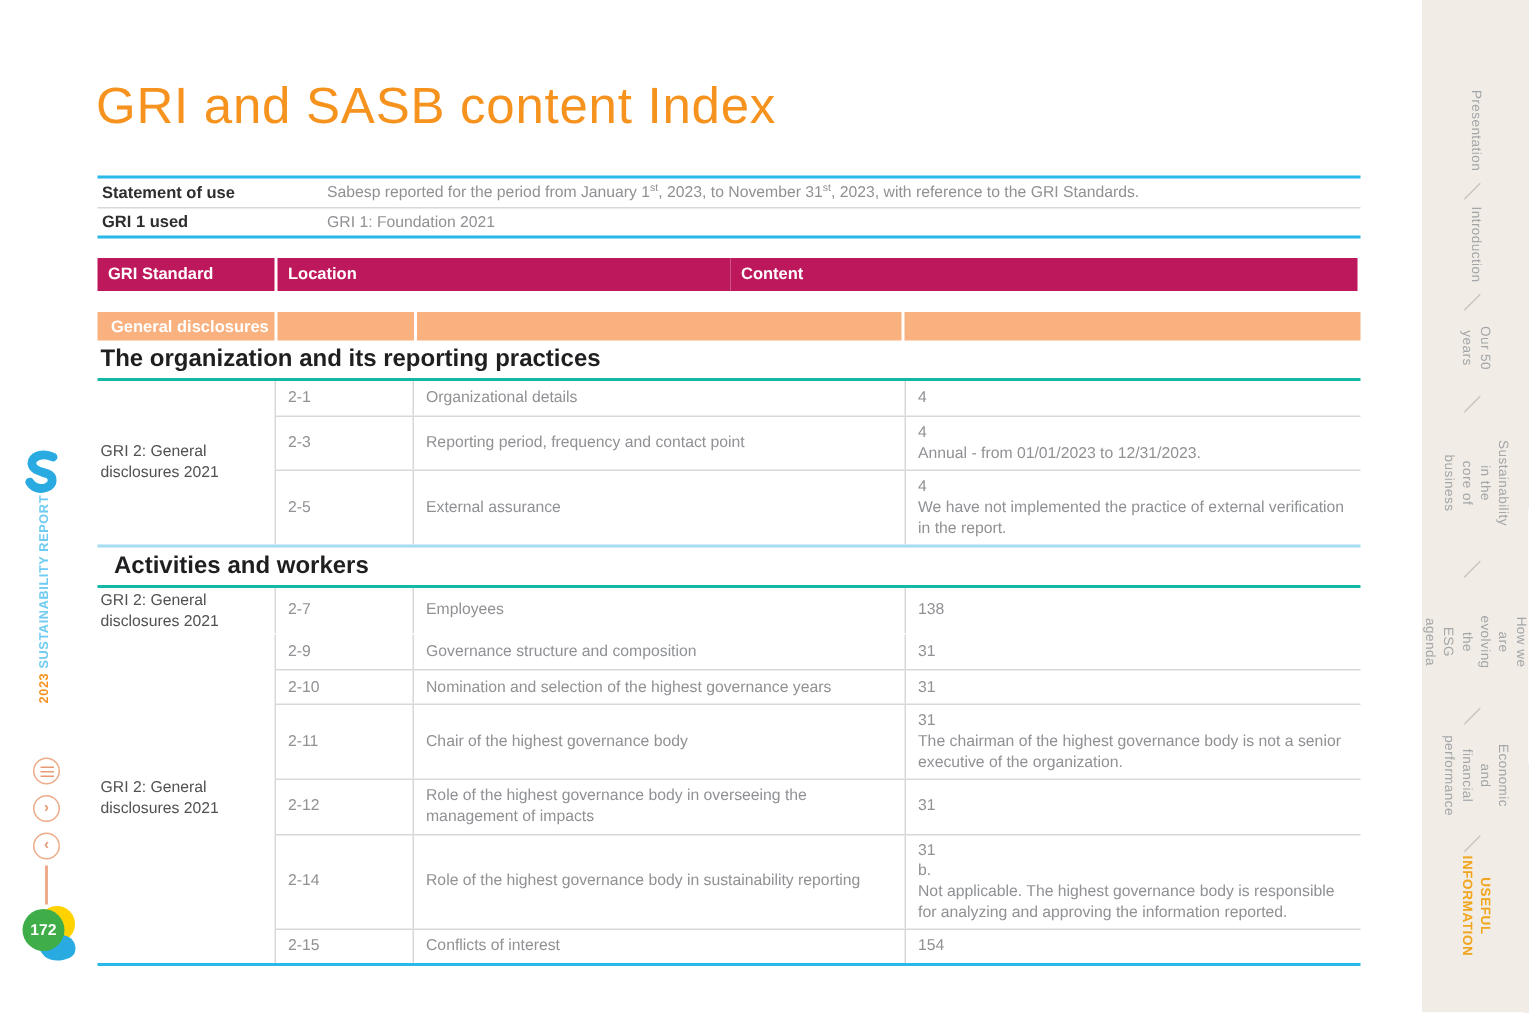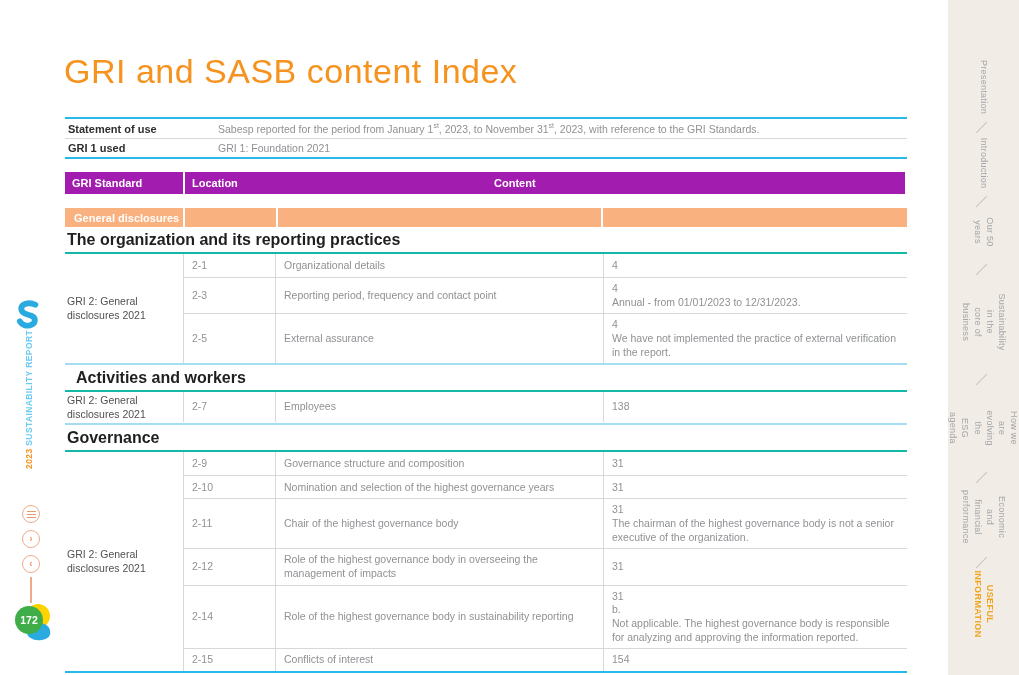--- a/index.html
+++ b/index.html
@@ -17,21 +17,21 @@
   .stmt-row { display:flex; align-items:center; min-height:19px; padding:2px 0; }
   .stmt-row + .stmt-row { border-top:1px solid #d8d8d8; }
   .stmt-label { width:153px; font-weight:bold; font-size:11px; color:#2e2e30; padding-left:3px; }
   .stmt-value { flex:1; font-size:10.5px; color:#8f9194; }
   .stmt-value sup { font-size:7px; }
 
   
   .gri-table { position:absolute; left:65px; top:172px; width:842px; border-bottom:2px solid #29b8ea; }
 
   .thead { display:flex; }
-  .th { background:#a21caf; color:#fff; font-weight:bold; font-size:11px;
+  .th { background:#be185d; color:#fff; font-weight:bold; font-size:11px;
         height:22px; display:flex; align-items:center; padding-left:7px; }
   .th-1 { width:118px; margin-right:2px; }
   .th-2 { width:418px; margin-right:2px; }
   .th-3 { flex:1; }
 
   .grouprow { display:flex; margin-top:14px; }
   .g { background:#f9b17f; color:#fff; font-weight:bold; font-size:11px;
        height:19px; display:flex; align-items:center; padding-left:9px; }
   .g-1 { width:118px; margin-right:2px; }
   .g-2 { width:91px; margin-right:2px; }
@@ -157,21 +157,20 @@
           <div class="row">
             <div class="cell c-code">2-7</div>
             <div class="cell c-content">Employees</div>
             <div class="cell c-loc prel">138</div>
           </div>
         </div>
       </div>
     </div>
 
     <div class="section section-governance">
-      <div class="section-title">Governance</div>
       <div class="block">
         <div class="std-col">
           <div class="std-label">GRI 2: General disclosures 2021</div>
         </div>
         <div class="rows">
           <div class="row">
             <div class="cell c-code">2-9</div>
             <div class="cell c-content">Governance structure and composition</div>
             <div class="cell c-loc prel">31</div>
           </div>

